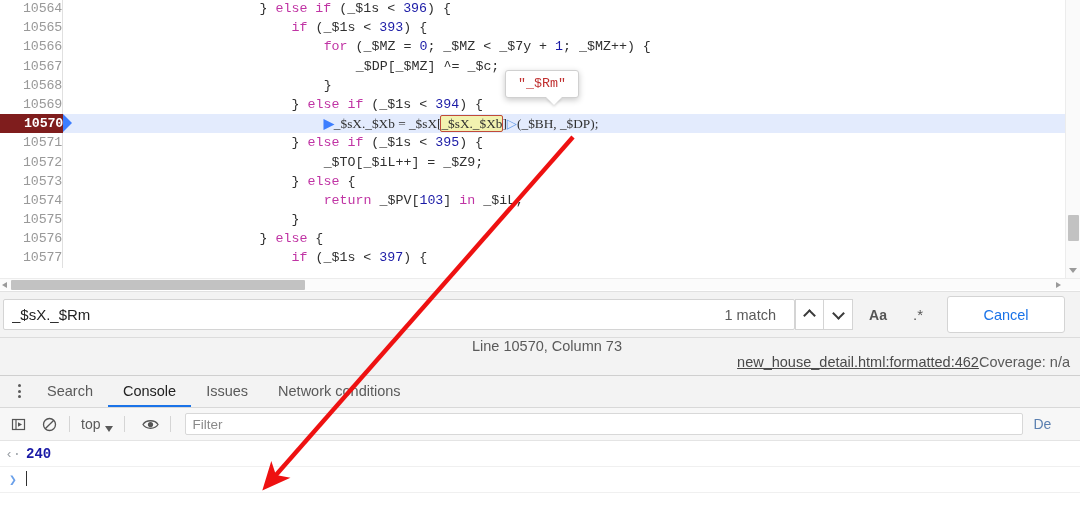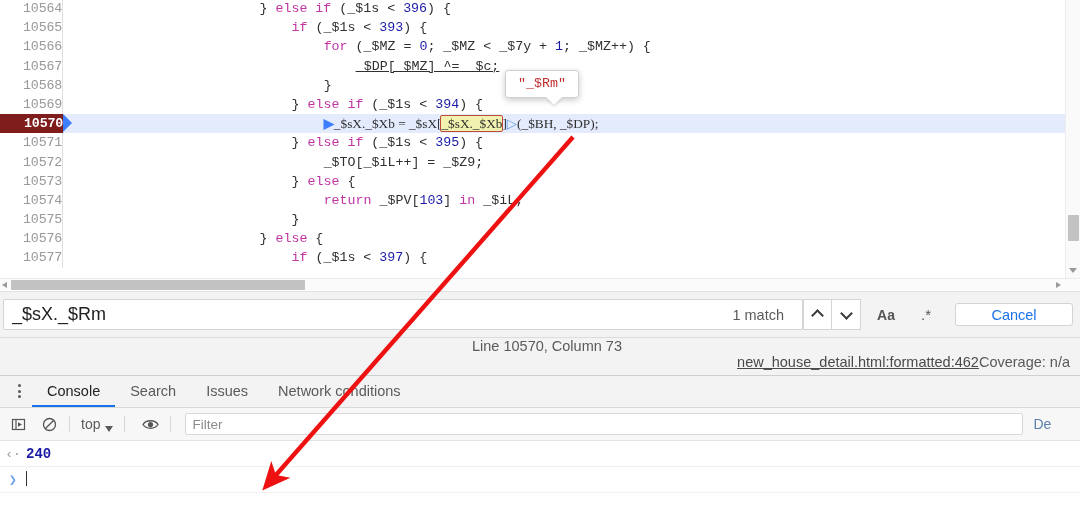--- a/index.html
+++ b/index.html
@@ -118,21 +118,21 @@
     background: #f3f3f3; display: flex; align-items: center;
     border-top: 1px solid #e2e2e2; border-bottom: 1px solid #dcdcdc;
   }
   .search-input-wrap {
     flex: 1; display: flex; align-items: center; height: 31px;
     background: #ffffff; border: 1px solid #d4d4d4; border-radius: 2px;
     margin: 0 0 0 3px; padding: 0 8px;
   }
   .search-input-wrap input {
     flex: 1; border: none; outline: none; background: transparent;
-    font-family: "Liberation Sans", sans-serif; font-size: 18px; color: #222;
+    font-family: "Liberation Sans", sans-serif; font-size: 15px; color: #222;
     padding: 0;
   }
   .match-count {
     color: #5a5a5a; font-size: 14.5px; padding: 0 10px 0 6px; white-space: nowrap;
   }
   .nav-btns { display: flex; height: 31px; }
   .nav-btn {
     width: 29px; height: 31px; background: #ffffff;
     border: 1px solid #d4d4d4; border-left: none;
     display: flex; align-items: center; justify-content: center;
@@ -151,21 +151,21 @@
     border-right: 2px solid #3a3a3a; border-bottom: 2px solid #3a3a3a;
     top: -1px;
   }
   .toggle-btn {
     min-width: 30px; height: 31px; margin-left: 10px;
     display: flex; align-items: center; justify-content: center;
     color: #555; font-size: 14px; font-weight: 700; padding: 0 6px;
   }
   .toggle-btn.regex { font-weight: 400; font-size: 15px; }
   .cancel-btn {
-    height: 23px; min-width: 118px; margin: 0 7px 0 14px;
+    height: 37px; min-width: 118px; margin: 0 15px 0 14px;
     background: #ffffff; border: 1px solid #d4d4d4; border-radius: 3px;
     display: flex; align-items: center; justify-content: center;
     color: #1a73e8; font-size: 14.5px;
   }
 
   
   .status-bar {
     position: absolute; left: 0; top: 338px; width: 1080px; height: 38px;
     background: #f3f3f3; display: flex; align-items: center;
     border-bottom: 1px solid #cfcfcf;
@@ -258,21 +258,21 @@
 </head>
 <body>
 
 <div id="root">
 
   <div class="code-area">
     <div class="code-scroll" id="code-lines" style="margin-top: -1px;">
         <div class="code-line"><div class="gutter">10564</div><div class="code-text" style="padding-left: 196.48px;"><span class="plain">} </span><span class="kw">else if</span><span class="plain"> (_$1s &lt; </span><span class="num">396</span><span class="plain">) {</span></div></div>
         <div class="code-line"><div class="gutter">10565</div><div class="code-text" style="padding-left: 228.56px;"><span class="kw">if</span><span class="plain"> (_$1s &lt; </span><span class="num">393</span><span class="plain">) {</span></div></div>
         <div class="code-line"><div class="gutter">10566</div><div class="code-text" style="padding-left: 260.64px;"><span class="kw">for</span><span class="plain"> (_$MZ = </span><span class="num">0</span><span class="plain">; _$MZ &lt; _$7y + </span><span class="num">1</span><span class="plain">; _$MZ++) {</span></div></div>
-        <div class="code-line"><div class="gutter">10567</div><div class="code-text" style="padding-left: 292.72px; text-decoration: underline;"><span class="plain">_$DP[_$MZ] ^= _$c;</span></div></div>
+        <div class="code-line"><div class="gutter">10567</div><div class="code-text" style="padding-left: 292.72px;"><span class="plain">_$DP[_$MZ] ^= _$c;</span></div></div>
         <div class="code-line"><div class="gutter">10568</div><div class="code-text" style="padding-left: 260.64px;"><span class="plain">}</span></div></div>
         <div class="code-line"><div class="gutter">10569</div><div class="code-text" style="padding-left: 228.56px;"><span class="plain">} </span><span class="kw">else if</span><span class="plain"> (_$1s &lt; </span><span class="num">394</span><span class="plain">) {</span></div></div>
         <div class="code-line active"><div class="gutter">10570</div><div class="code-text" style="padding-left: 260.64px; font-family: Liberation Serif, serif;"><span class="stmt-caret">▶</span><span class="plain">_$sX._$Xb = _$sX[</span><span class="search-hit">_$sX._$Xb</span><span class="plain">]</span><span class="exec-caret">▷</span><span class="plain">(_$BH, _$DP);</span></div></div>
         <div class="code-line"><div class="gutter">10571</div><div class="code-text" style="padding-left: 228.56px;"><span class="plain">} </span><span class="kw">else if</span><span class="plain"> (_$1s &lt; </span><span class="num">395</span><span class="plain">) {</span></div></div>
         <div class="code-line"><div class="gutter">10572</div><div class="code-text" style="padding-left: 260.64px;"><span class="plain">_$TO[_$iL++] = _$Z9;</span></div></div>
         <div class="code-line"><div class="gutter">10573</div><div class="code-text" style="padding-left: 228.56px;"><span class="plain">} </span><span class="kw">else</span><span class="plain"> {</span></div></div>
         <div class="code-line"><div class="gutter">10574</div><div class="code-text" style="padding-left: 260.64px;"><span class="kw">return</span><span class="plain"> _$PV[</span><span class="num">103</span><span class="plain">] </span><span class="kw">in</span><span class="plain"> _$iL;</span></div></div>
         <div class="code-line"><div class="gutter">10575</div><div class="code-text" style="padding-left: 228.56px;"><span class="plain">}</span></div></div>
         <div class="code-line"><div class="gutter">10576</div><div class="code-text" style="padding-left: 196.48px;"><span class="plain">} </span><span class="kw">else</span><span class="plain"> {</span></div></div>
         <div class="code-line"><div class="gutter">10577</div><div class="code-text" style="padding-left: 228.56px;"><span class="kw">if</span><span class="plain"> (_$1s &lt; </span><span class="num">397</span><span class="plain">) {</span></div></div>
@@ -319,22 +319,22 @@
       <span>Coverage: n/a</span>
     </div>
   </div>
 
   <div class="drawer-tabs" id="drawer-tabs">
     <div class="kebab">
       <span></span>
         <span></span>
         <span></span>
     </div>
-  <div class="dtab active">Console</div>
-      <div class="dtab">Search</div>
+  <div class="dtab">Search</div>
+      <div class="dtab active">Console</div>
       <div class="dtab">Issues</div>
       <div class="dtab">Network conditions</div>
     </div>
 
   <div class="console-toolbar">
     <div class="ct-icon">
       <svg width="15" height="15" viewBox="0 0 15 15" aria-hidden="true">
         <rect x="1.5" y="2.5" width="12" height="10" fill="none" stroke="#555" stroke-width="1.2"></rect>
         <line x1="5" y1="2.5" x2="5" y2="12.5" stroke="#555" stroke-width="1.2"></line>
         <polygon points="7,5.2 11,7.5 7,9.8" fill="#555"></polygon>

